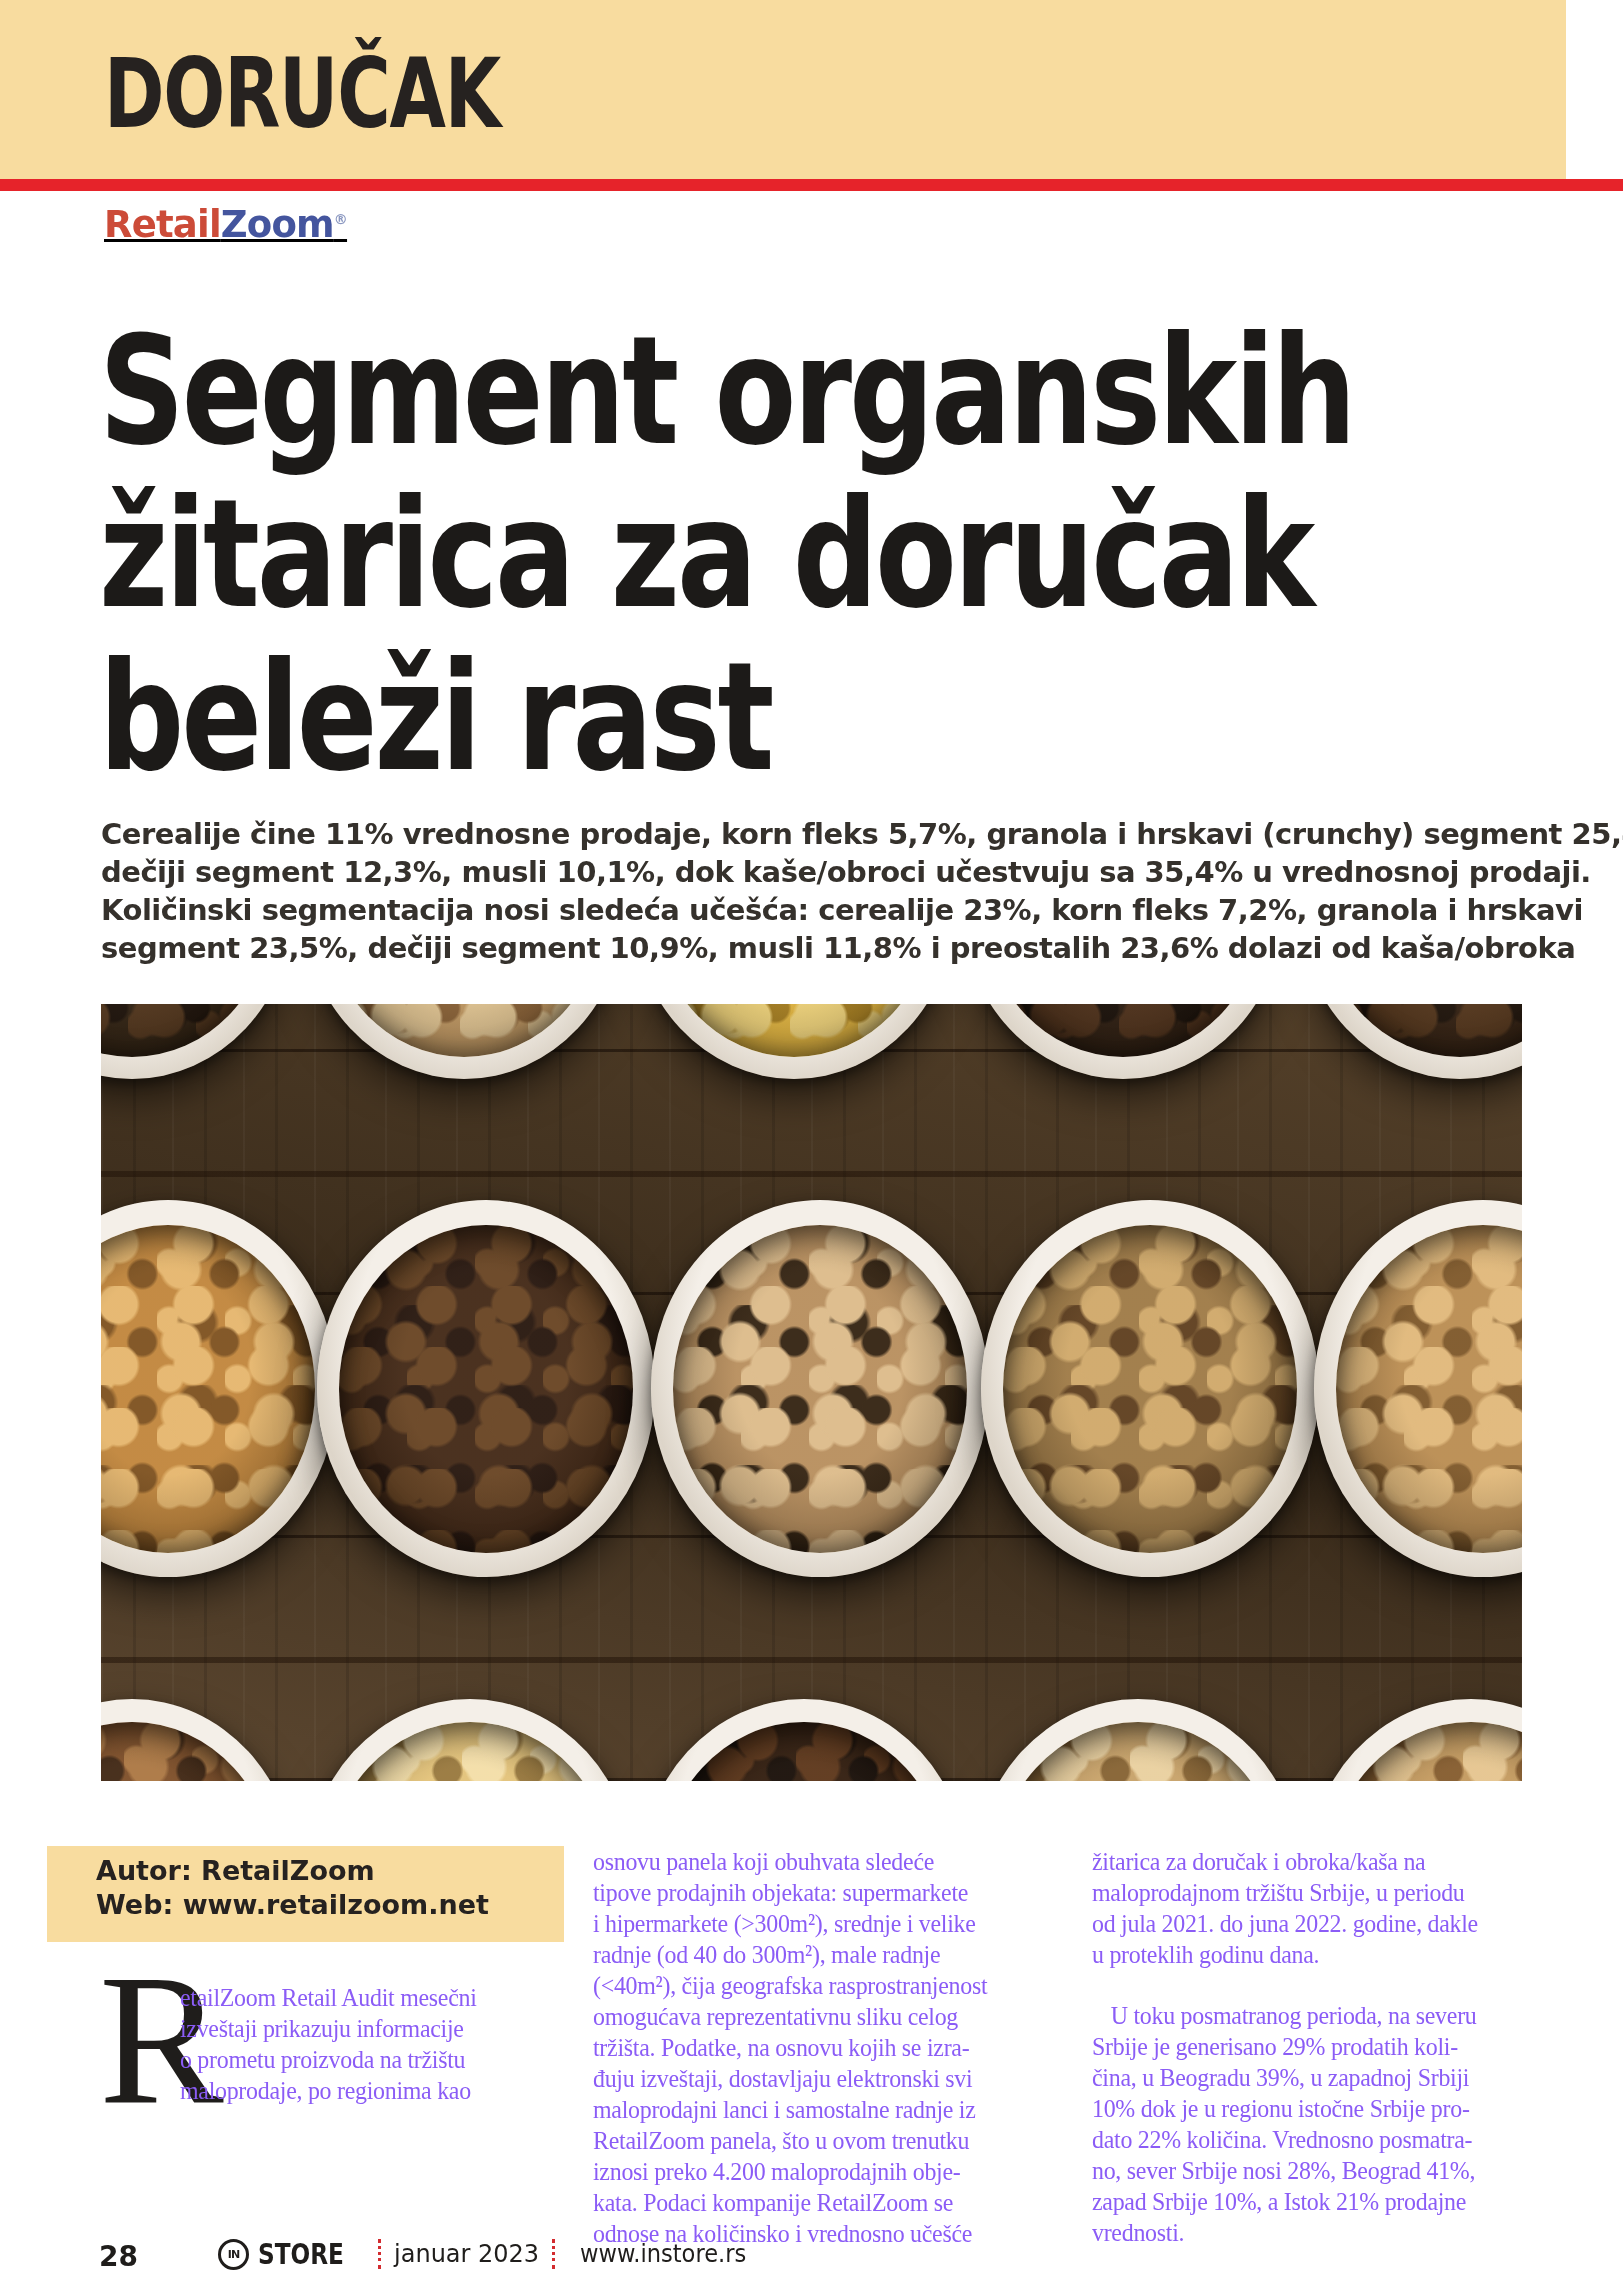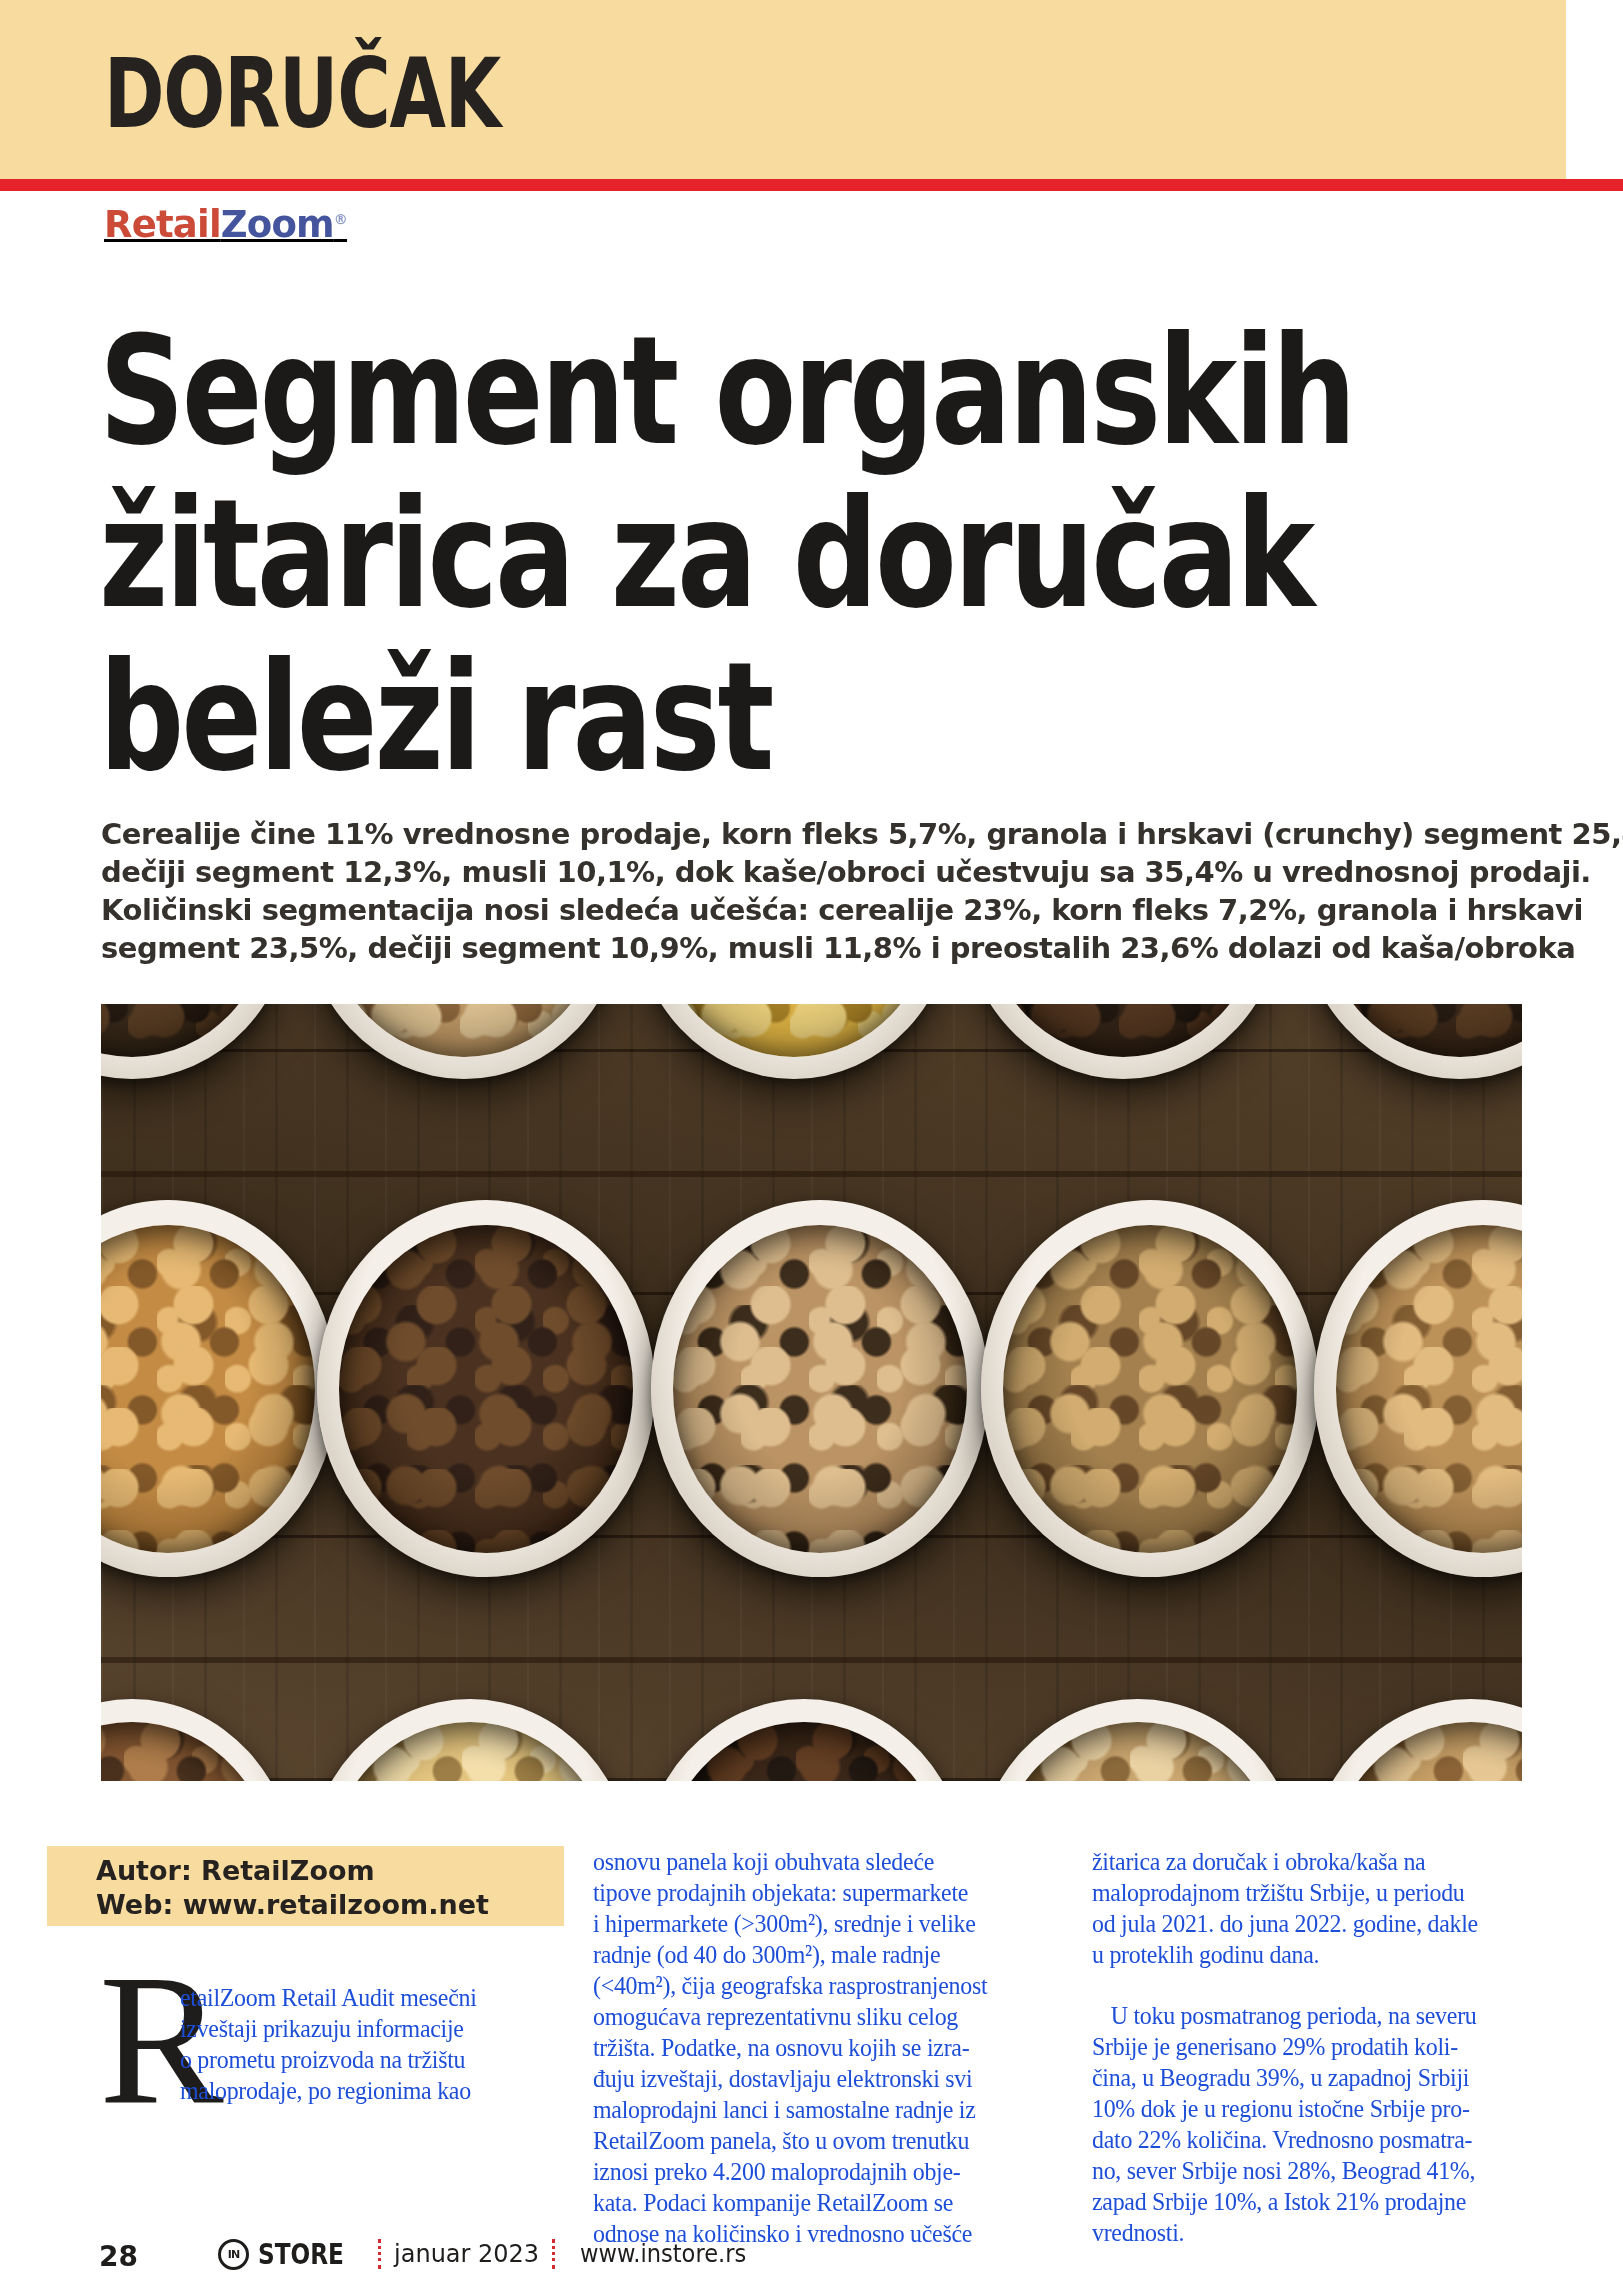--- a/index.html
+++ b/index.html
@@ -48,26 +48,26 @@
       radial-gradient(circle at 30% 30%, var(--l) 0 27%, transparent 32%),
       radial-gradient(circle at 72% 62%, var(--l) 0 22%, transparent 27%),
       radial-gradient(circle at 48% 72%, var(--d) 0 20%, transparent 25%),
       radial-gradient(circle at 75% 22%, var(--d) 0 17%, transparent 22%),
       radial-gradient(circle at 18% 65%, var(--l) 0 18%, transparent 23%);
     background-size:100% 100%,75px 61px,93px 72px,82px 68px,101px 80px,68px 58px;
     background-repeat:no-repeat,repeat,repeat,repeat,repeat,repeat;
     box-shadow:inset 0 11px 23.6px rgba(0,0,0,.45), inset 0 -7.9px 19px rgba(0,0,0,.3);}
 
   
-  .author-box{position:absolute;left:47px;top:1846px;width:517px;height:80px;background:#f8dc9f;
+  .author-box{position:absolute;left:47px;top:1846px;width:517px;height:96px;background:#f8dc9f;
               padding:7.9px 0 0 49px;box-sizing:border-box;color:#262220;}
   .author-box .line{font-size:27px;font-weight:bold;line-height:34px;white-space:nowrap;}
 
   
-  .bodycol{position:absolute;color:#1d4ed8;font-family:"Liberation Serif",serif;}
+  .bodycol{position:absolute;color:#8b5cf6;font-family:"Liberation Serif",serif;}
   .bodycol .line{font-size:26px;line-height:31px;letter-spacing:-0.3px;white-space:nowrap;
                  transform:scaleX(.92);transform-origin:0 50%;}
   .col1{left:99px;top:1982px;width:471px;}
   .col1 .indented{padding-left:88px;}
   .col2{left:593px;top:1846px;width:471px;}
   .col3{left:1092px;top:1846px;width:471px;}
   .col3 .para2{margin-top:30px;}
   .col3 .para2 .line:first-child{padding-left:20.4px;}
   .dropcap{position:absolute;left:99px;top:1977px;font-family:"Liberation Serif",serif;
            font-size:187px;line-height:126px;font-weight:500;color:#1f1d1b;}

